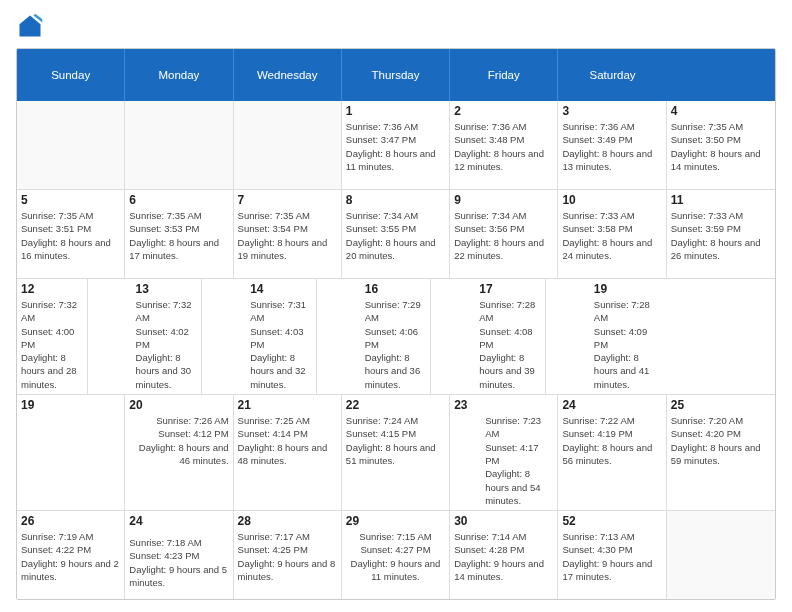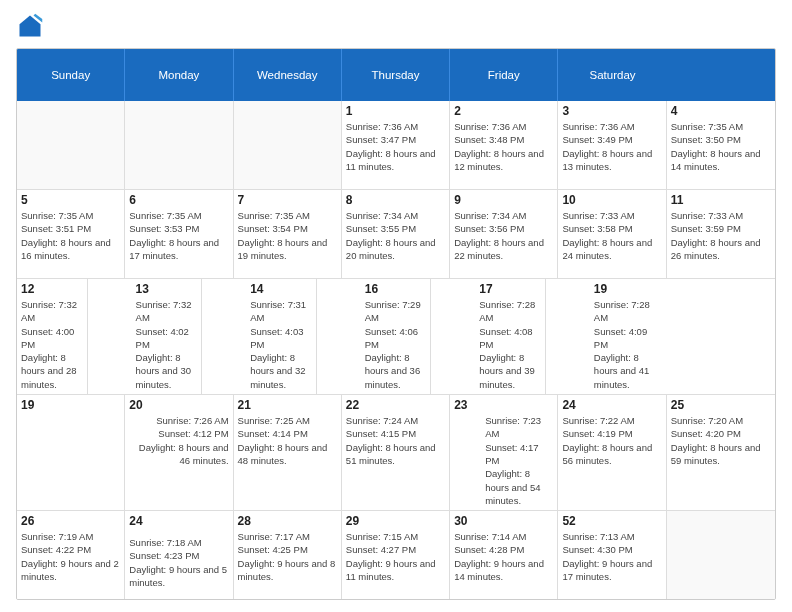--- a/index.html
+++ b/index.html
@@ -311,21 +311,21 @@
 Daylight: 9 hours and 5 minutes.</div>
           </div>
           <div class="cal-cell">
             <div class="day-num">28</div>
             <div class="day-info" style="white-space: pre-line;">Sunrise: 7:17 AM
 Sunset: 4:25 PM
 Daylight: 9 hours and 8 minutes.</div>
           </div>
           <div class="cal-cell">
             <div class="day-num">29</div>
-            <div class="day-info" style="white-space: pre-line;">Sunrise: 7:15 AM
+            <div class="day-info" style="white-space: pre-line; text-align: center;">Sunrise: 7:15 AM
 Sunset: 4:27 PM
 Daylight: 9 hours and 11 minutes.</div>
           </div>
           <div class="cal-cell">
             <div class="day-num">30</div>
             <div class="day-info" style="white-space: pre-line;">Sunrise: 7:14 AM
 Sunset: 4:28 PM
 Daylight: 9 hours and 14 minutes.</div>
           </div>
           <div class="cal-cell">

